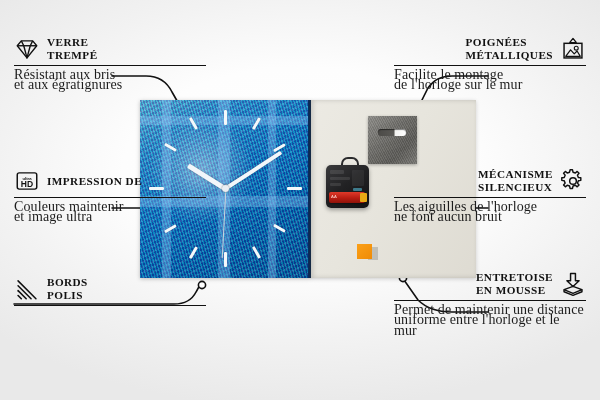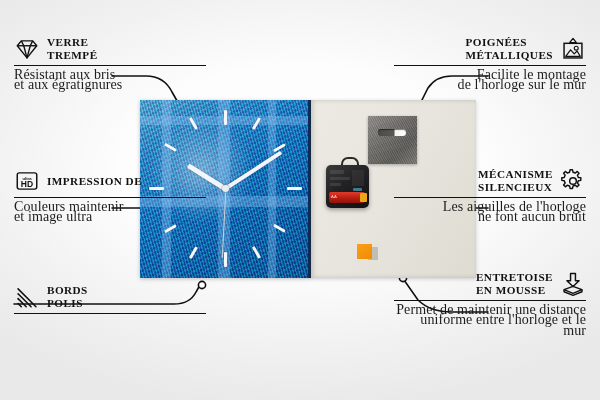--- a/index.html
+++ b/index.html
@@ -24,28 +24,28 @@
     line-height:12.6px;text-transform:uppercase;
   }
   .feat.left .titlewrap{text-align:left;}
   .feat.right .titlewrap{text-align:left;}
   .rule{height:1.4px;background:#111;width:100%;}
   .feat .sub{
     font-size:14px;line-height:10.4px;color:#1c1c1c;padding-top:3.5px;
     letter-spacing:.1px;
   }
   .feat.left .sub{text-align:left;}
-  .feat.right .sub{text-align:right;}
+  .feat.right .sub{}
   .icon{width:26px;height:26px;flex:0 0 26px;display:block;}
   .icon svg{display:block;width:26px;height:26px;}
 
   
   #f-verre   {left:14px; top:36px;}
   #f-impr    {left:14px; top:168px;}
-  #f-bords   {left:14px; top:284px;}
+  #f-bords   {left:14px; top:276px;}
   
   #f-poign   {left:394px; top:36px;}
   #f-meca    {left:394px; top:168px;}
   #f-entre   {left:394px; top:271px;}
 
   
   #wires{position:absolute;left:0;top:0;width:600px;height:400px;pointer-events:none;}
 
   
   #product{position:absolute;left:140px;top:100px;width:336px;height:178px;}

